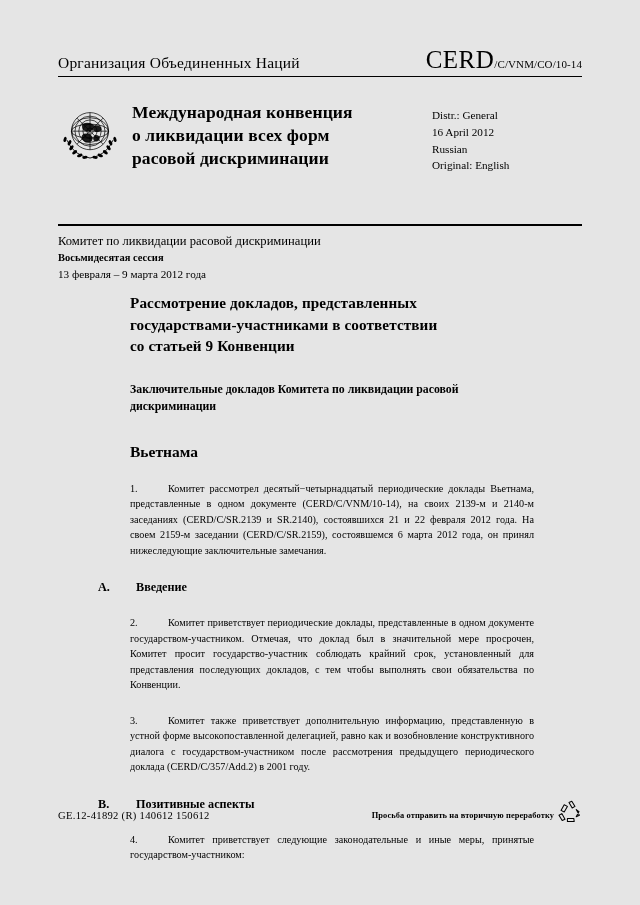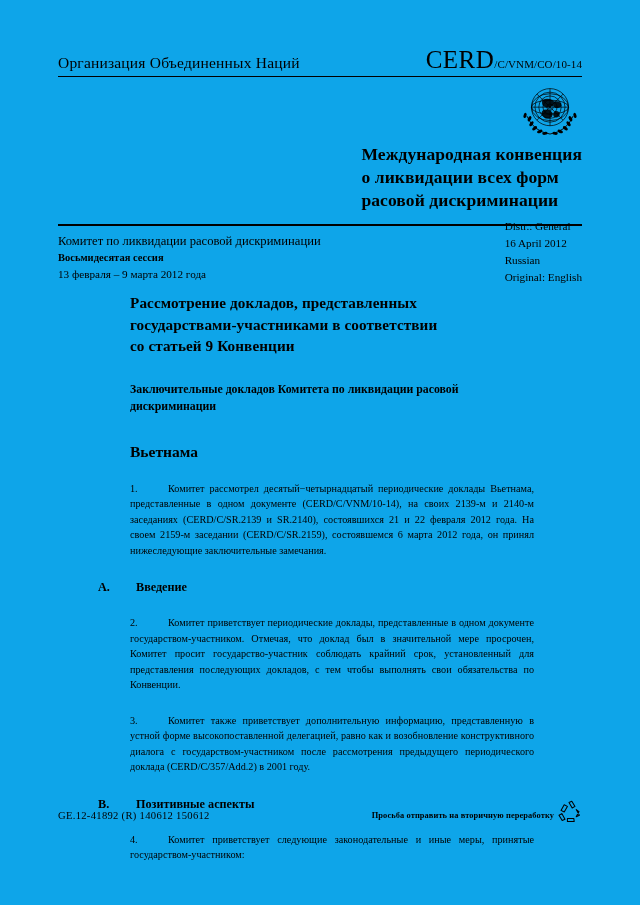--- a/index.html
+++ b/index.html
@@ -4,21 +4,21 @@
 <style>
   html, body {
     margin: 0;
     padding: 0;
     background: #ffffff;
   }
   .page {
     position: relative;
     width: 640px;
     height: 905px;
-    background: #0ea5e9;
+    background: #e5e5e5;
     font-family: "Liberation Serif", "DejaVu Serif", serif;
     color: #000000;
     overflow: hidden;
   }
 
   
   .masthead {
     position: absolute;
     left: 58px;
     top: 46px;
@@ -50,23 +50,22 @@
   }
   .rule-thin {
     border: 0;
     border-top: 1px solid #000;
     margin: 0;
     width: 100%;
   }
 
   .title-row {
     display: flex;
-    align-items: flex-end;
-    margin-top: 0;
-    flex-direction: column;
+    align-items: flex-start;
+    margin-top: 24px;
   }
   .un-emblem {
     width: 64px;
     height: 64px;
     flex: 0 0 64px;
     margin-top: 2px;
   }
   .conv-title {
     margin-left: 10px;
     flex: 1 1 auto;

